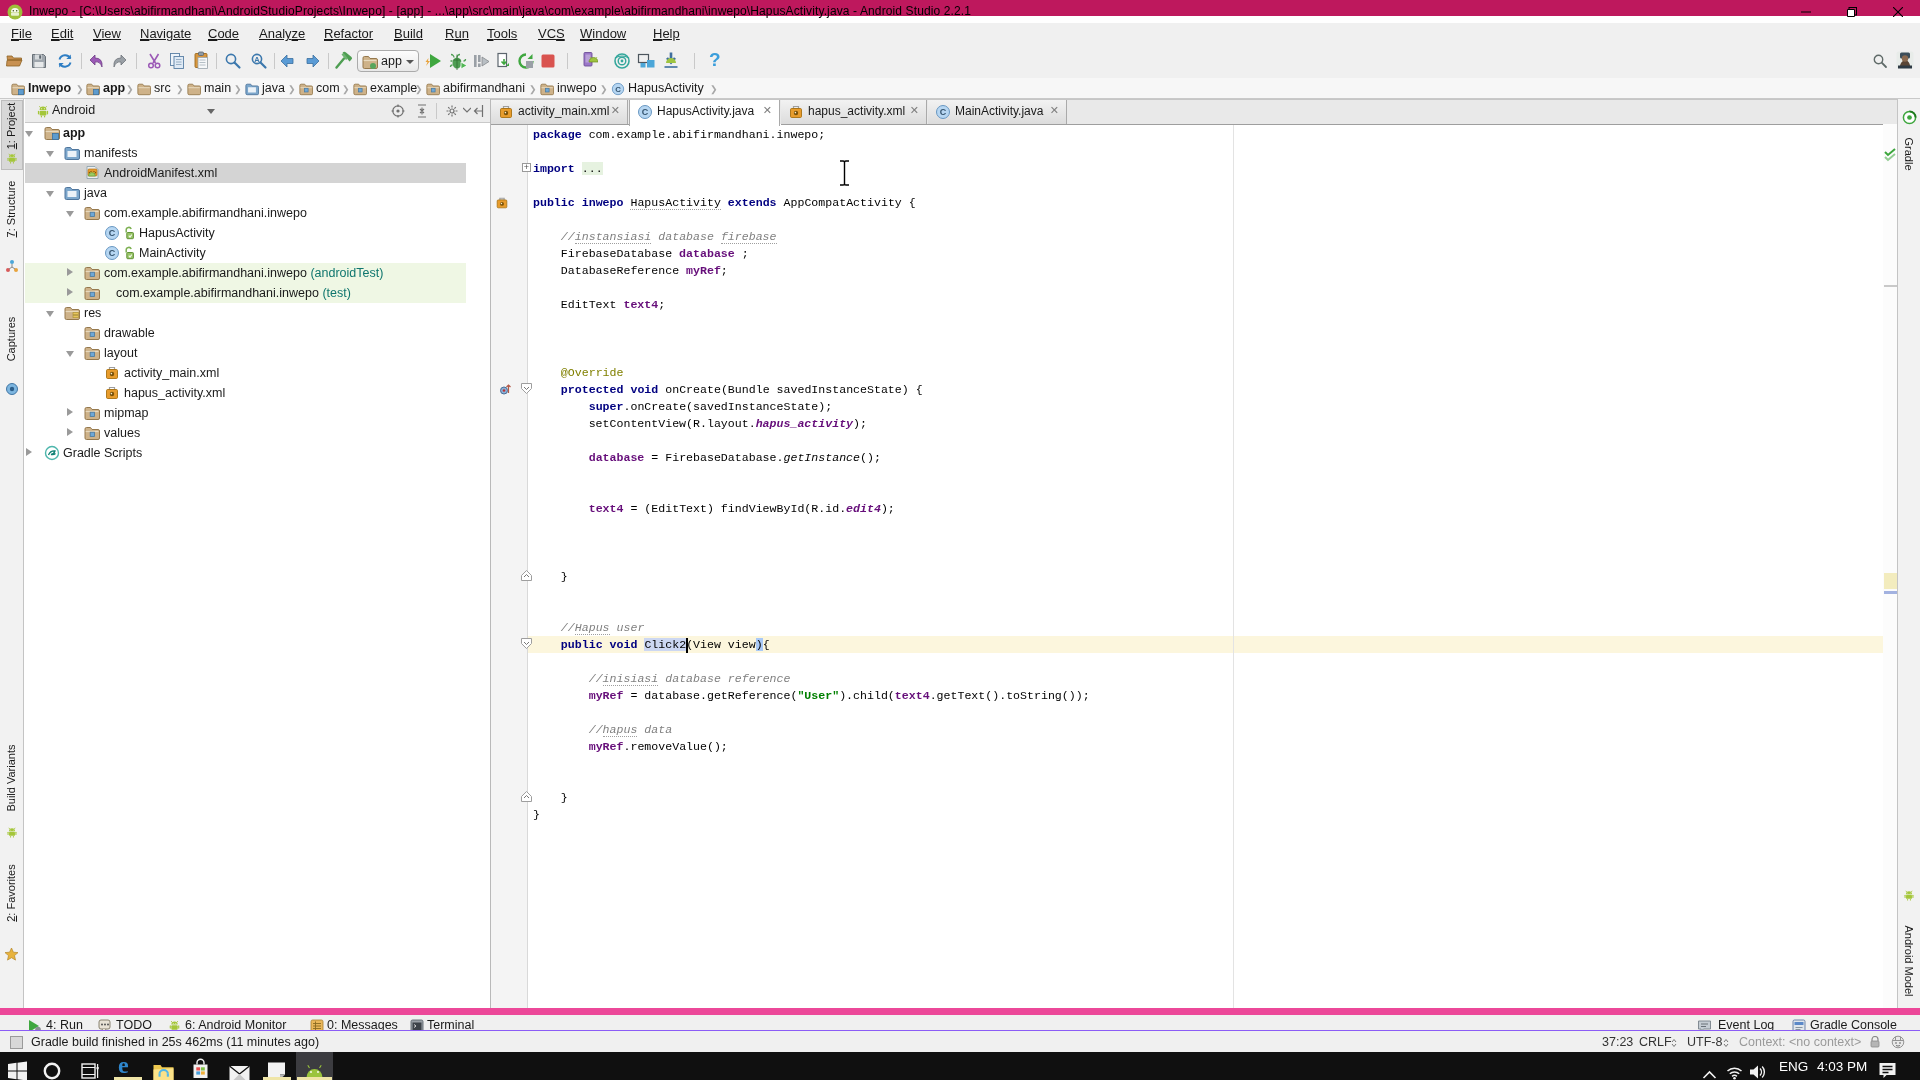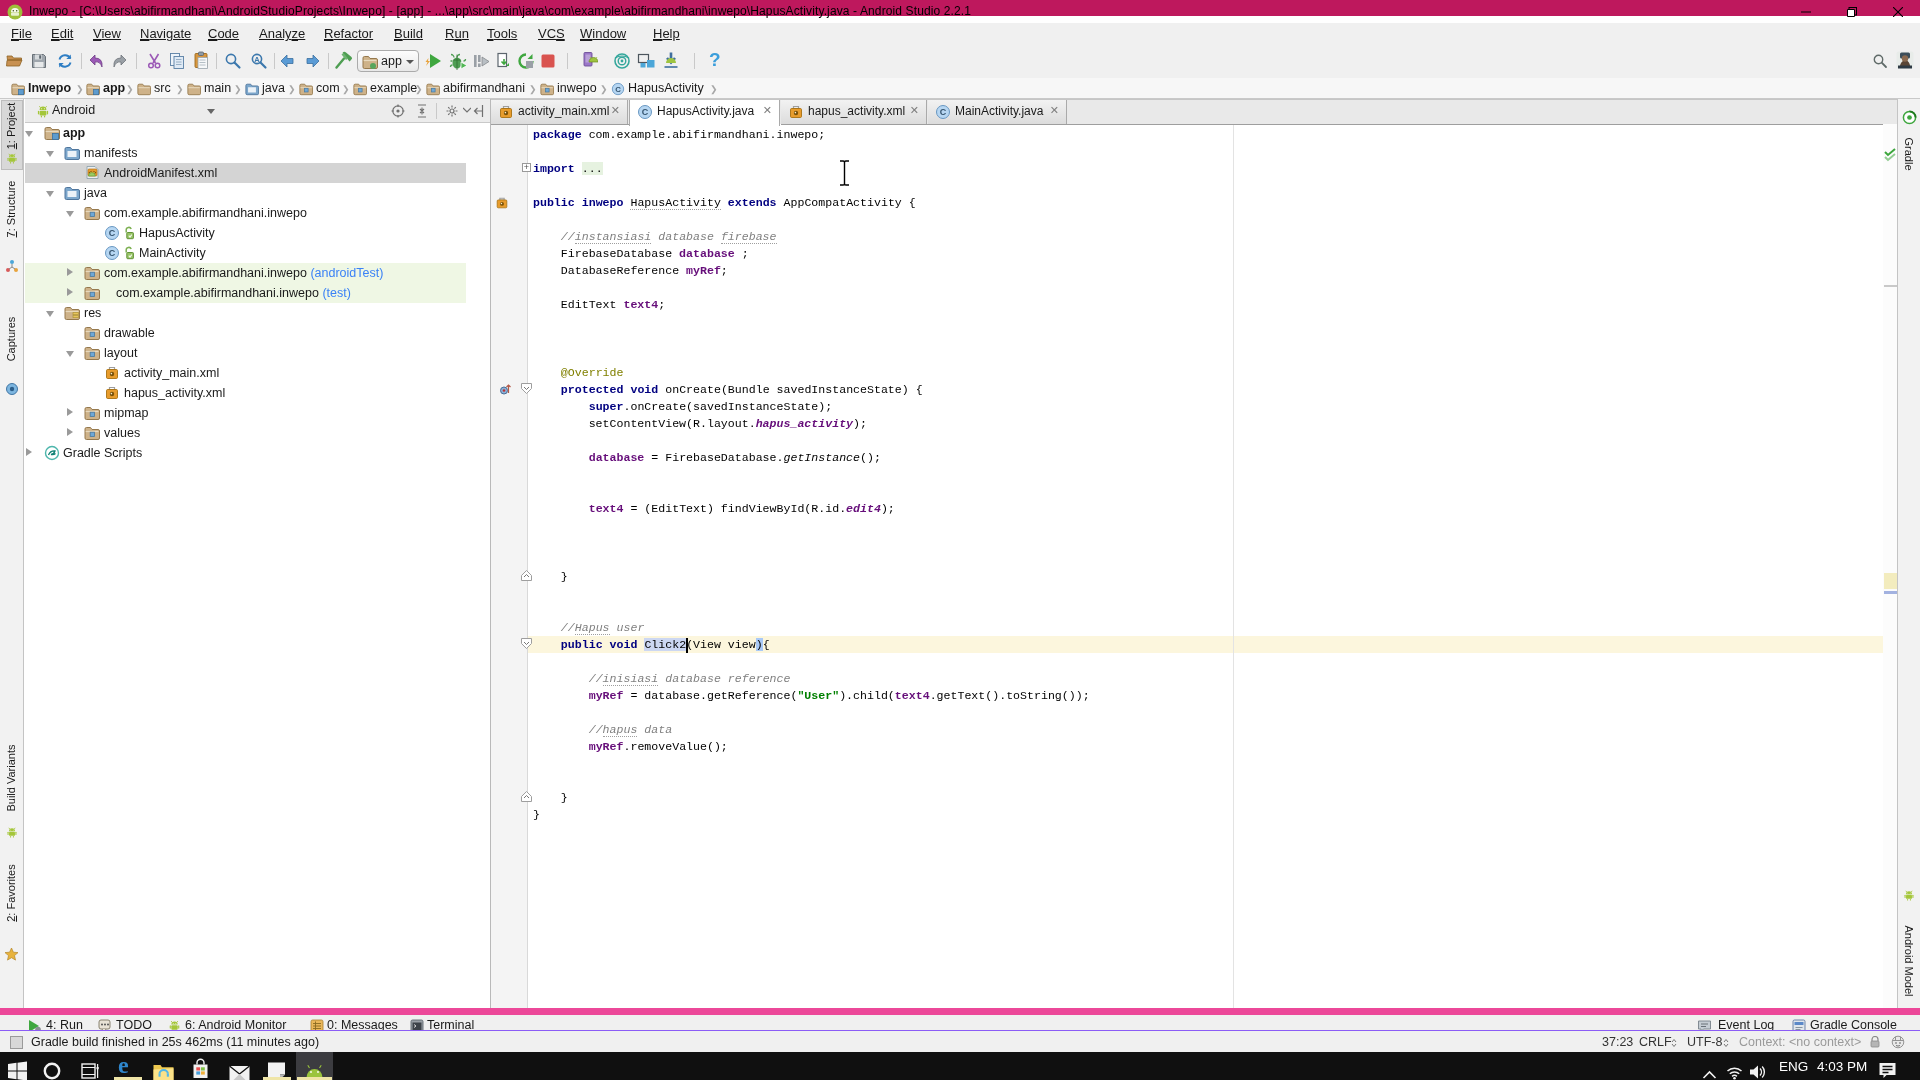--- a/index.html
+++ b/index.html
@@ -21,21 +21,21 @@
   .chev { position:absolute; top:6px; color:#a8a8a8; font-size:9px; }
   #leftstripe { left:0; top:99px; width:24px; height:909px; background:#f2f2f2; border-right:1px solid #c4c4c4; }
   .vlabel { position:absolute; font-size:11px; color:#1a1a1a; white-space:nowrap; transform:rotate(-90deg); transform-origin:center; }
   .vlabel2 { position:absolute; font-size:11px; color:#1a1a1a; white-space:nowrap; transform:rotate(90deg); transform-origin:center; }
   #rightstripe { left:1897px; top:99px; width:23px; height:909px; background:#f2f2f2; border-left:1px solid #c4c4c4; }
   
   #projpanel { left:25px; top:99px; width:466px; height:909px; background:#ffffff; border-right:1px solid #b9b9b9; }
   #projhead { left:25px; top:99px; width:465px; height:24px; background:#ececec; border-bottom:1px solid #c9c9c9; }
   .trow { position:absolute; left:0; width:465px; height:20px; font-size:12.5px; color:#1a1a1a; white-space:nowrap; }
   .trow .lbl { position:absolute; top:3px; }
-  .gray { color:#3b82f6; }
+  .gray { color:#0f766e; }
   .arrow-d { position:absolute; width:0; height:0; border-left:4.5px solid transparent; border-right:4.5px solid transparent; border-top:6px solid #9a9a9a; top:8px; }
   .arrow-r { position:absolute; width:0; height:0; border-top:4.5px solid transparent; border-bottom:4.5px solid transparent; border-left:6px solid #9a9a9a; top:5px; }
   .ticon { position:absolute; top:2px; width:16px; height:16px; }
   
   #tabbar { left:491px; top:99px; width:1406px; height:25px; background:#e9e9e9; border-top:1px solid #c6c6c6; }
   .tab { position:absolute; top:0; height:24px; background:linear-gradient(#f2f2f2,#dcdcdc); border-right:1px solid #aaa; font-size:12px; color:#1a1a1a; }
   .tab.active { background:#fff; }
   .tab .ticn { position:absolute; left:7px; top:4px; width:16px; height:16px; }
   .tab .tx { position:absolute; left:27px; top:4px; }
   .tab .cl { position:absolute; right:7px; top:4px; color:#7e7e7e; font-size:11px; }

